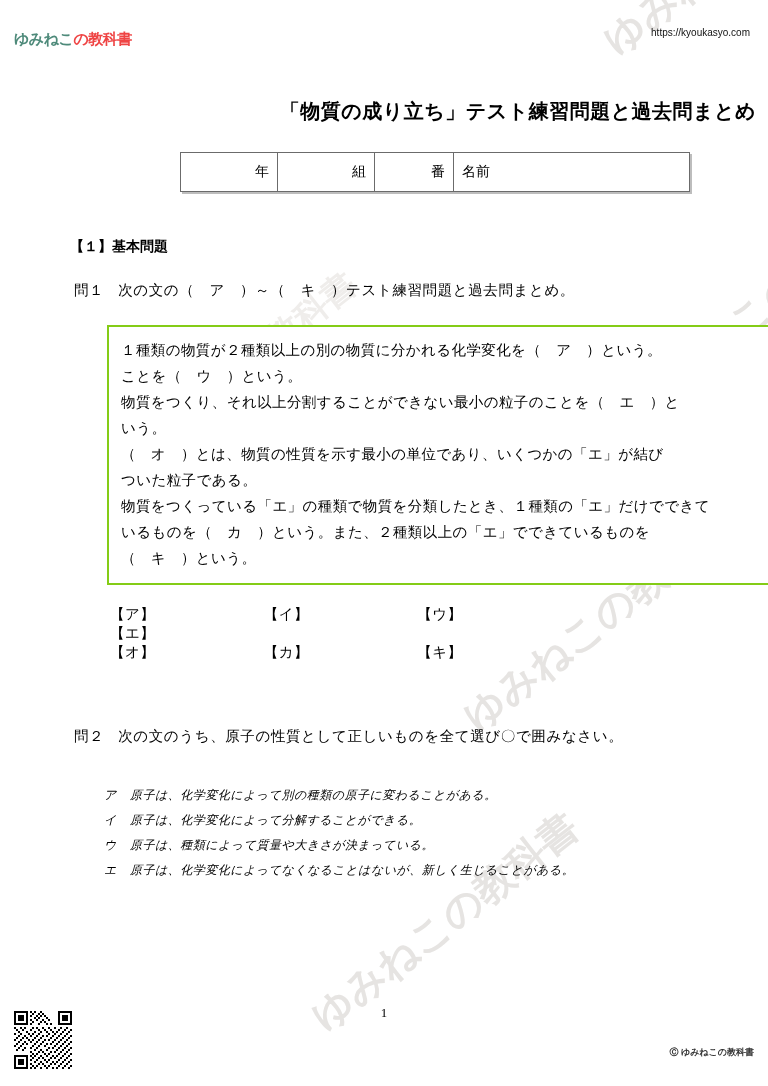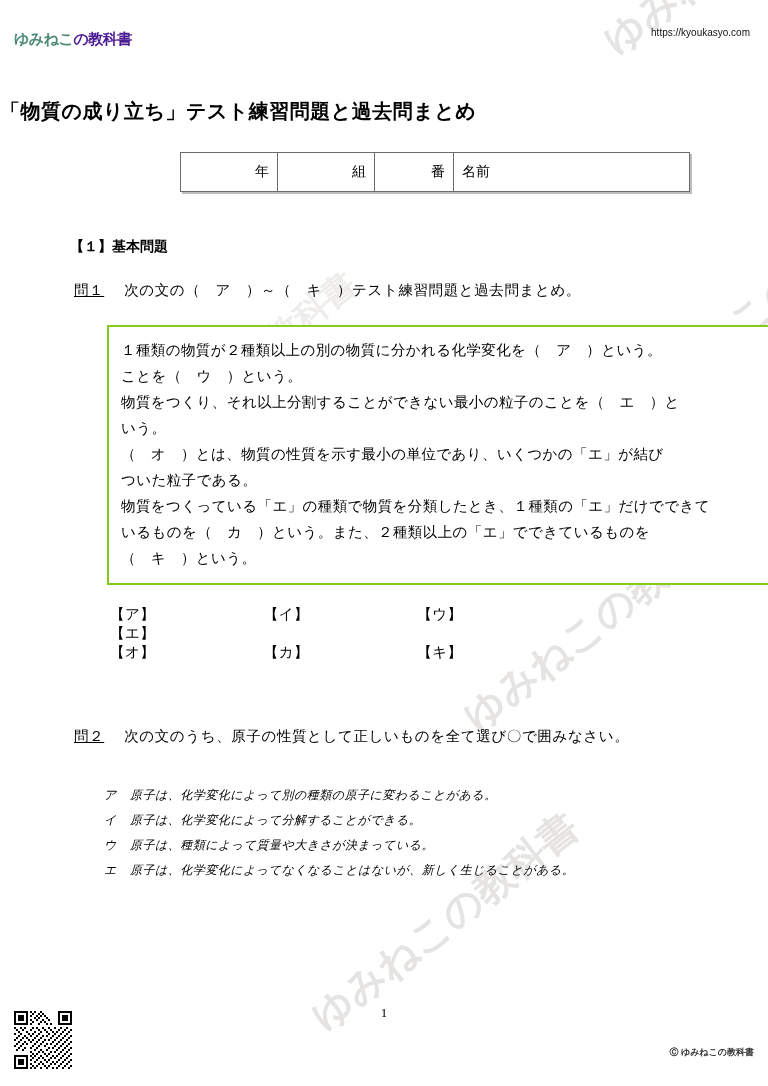--- a/index.html
+++ b/index.html
@@ -45,40 +45,40 @@
     position: absolute;
     left: 14px;
     top: 30px;
     font-family: "Liberation Sans", sans-serif;
     font-size: 15px;
     font-weight: 700;
     letter-spacing: -0.5px;
     color: #4e8a7a;
     z-index: 10;
   }
-  .logo .accent { color: #4c1d95; }
+  .logo .accent { color: #ef4444; }
   .site-url {
     position: absolute;
     right: 18px;
     top: 27px;
     font-family: "Liberation Sans", sans-serif;
     font-size: 10px;
     color: #111111;
     z-index: 10;
   }
 
   .content { position: relative; z-index: 8; }
 
   
   .doc-title {
     position: absolute;
     left: 0;
     top: 98px;
     width: 756px;
-    text-align: left;
+    text-align: right;
     font-size: 20px;
     font-weight: 700;
     letter-spacing: 0.5px;
   }
 
   
   .name-table {
     position: absolute;
     left: 180px;
     top: 152px;
@@ -108,21 +108,21 @@
   }
 
   
   .question-line {
     position: absolute;
     font-size: 14.5px;
     letter-spacing: 0.6px;
   }
   #q1-prompt { left: 74px; top: 281px; }
   #q2-prompt { left: 74px; top: 727px; }
-  .q-label { margin-right: 20px; text-decoration: underline; }
+  .q-label { margin-right: 14px; }
 
   
   .passage-box {
     position: absolute;
     left: 107px;
     top: 325px;
     width: 692px;
     border: 2px solid #84cc16;
     background: #ffffff;
     padding: 10px 12px 12px 12px;

